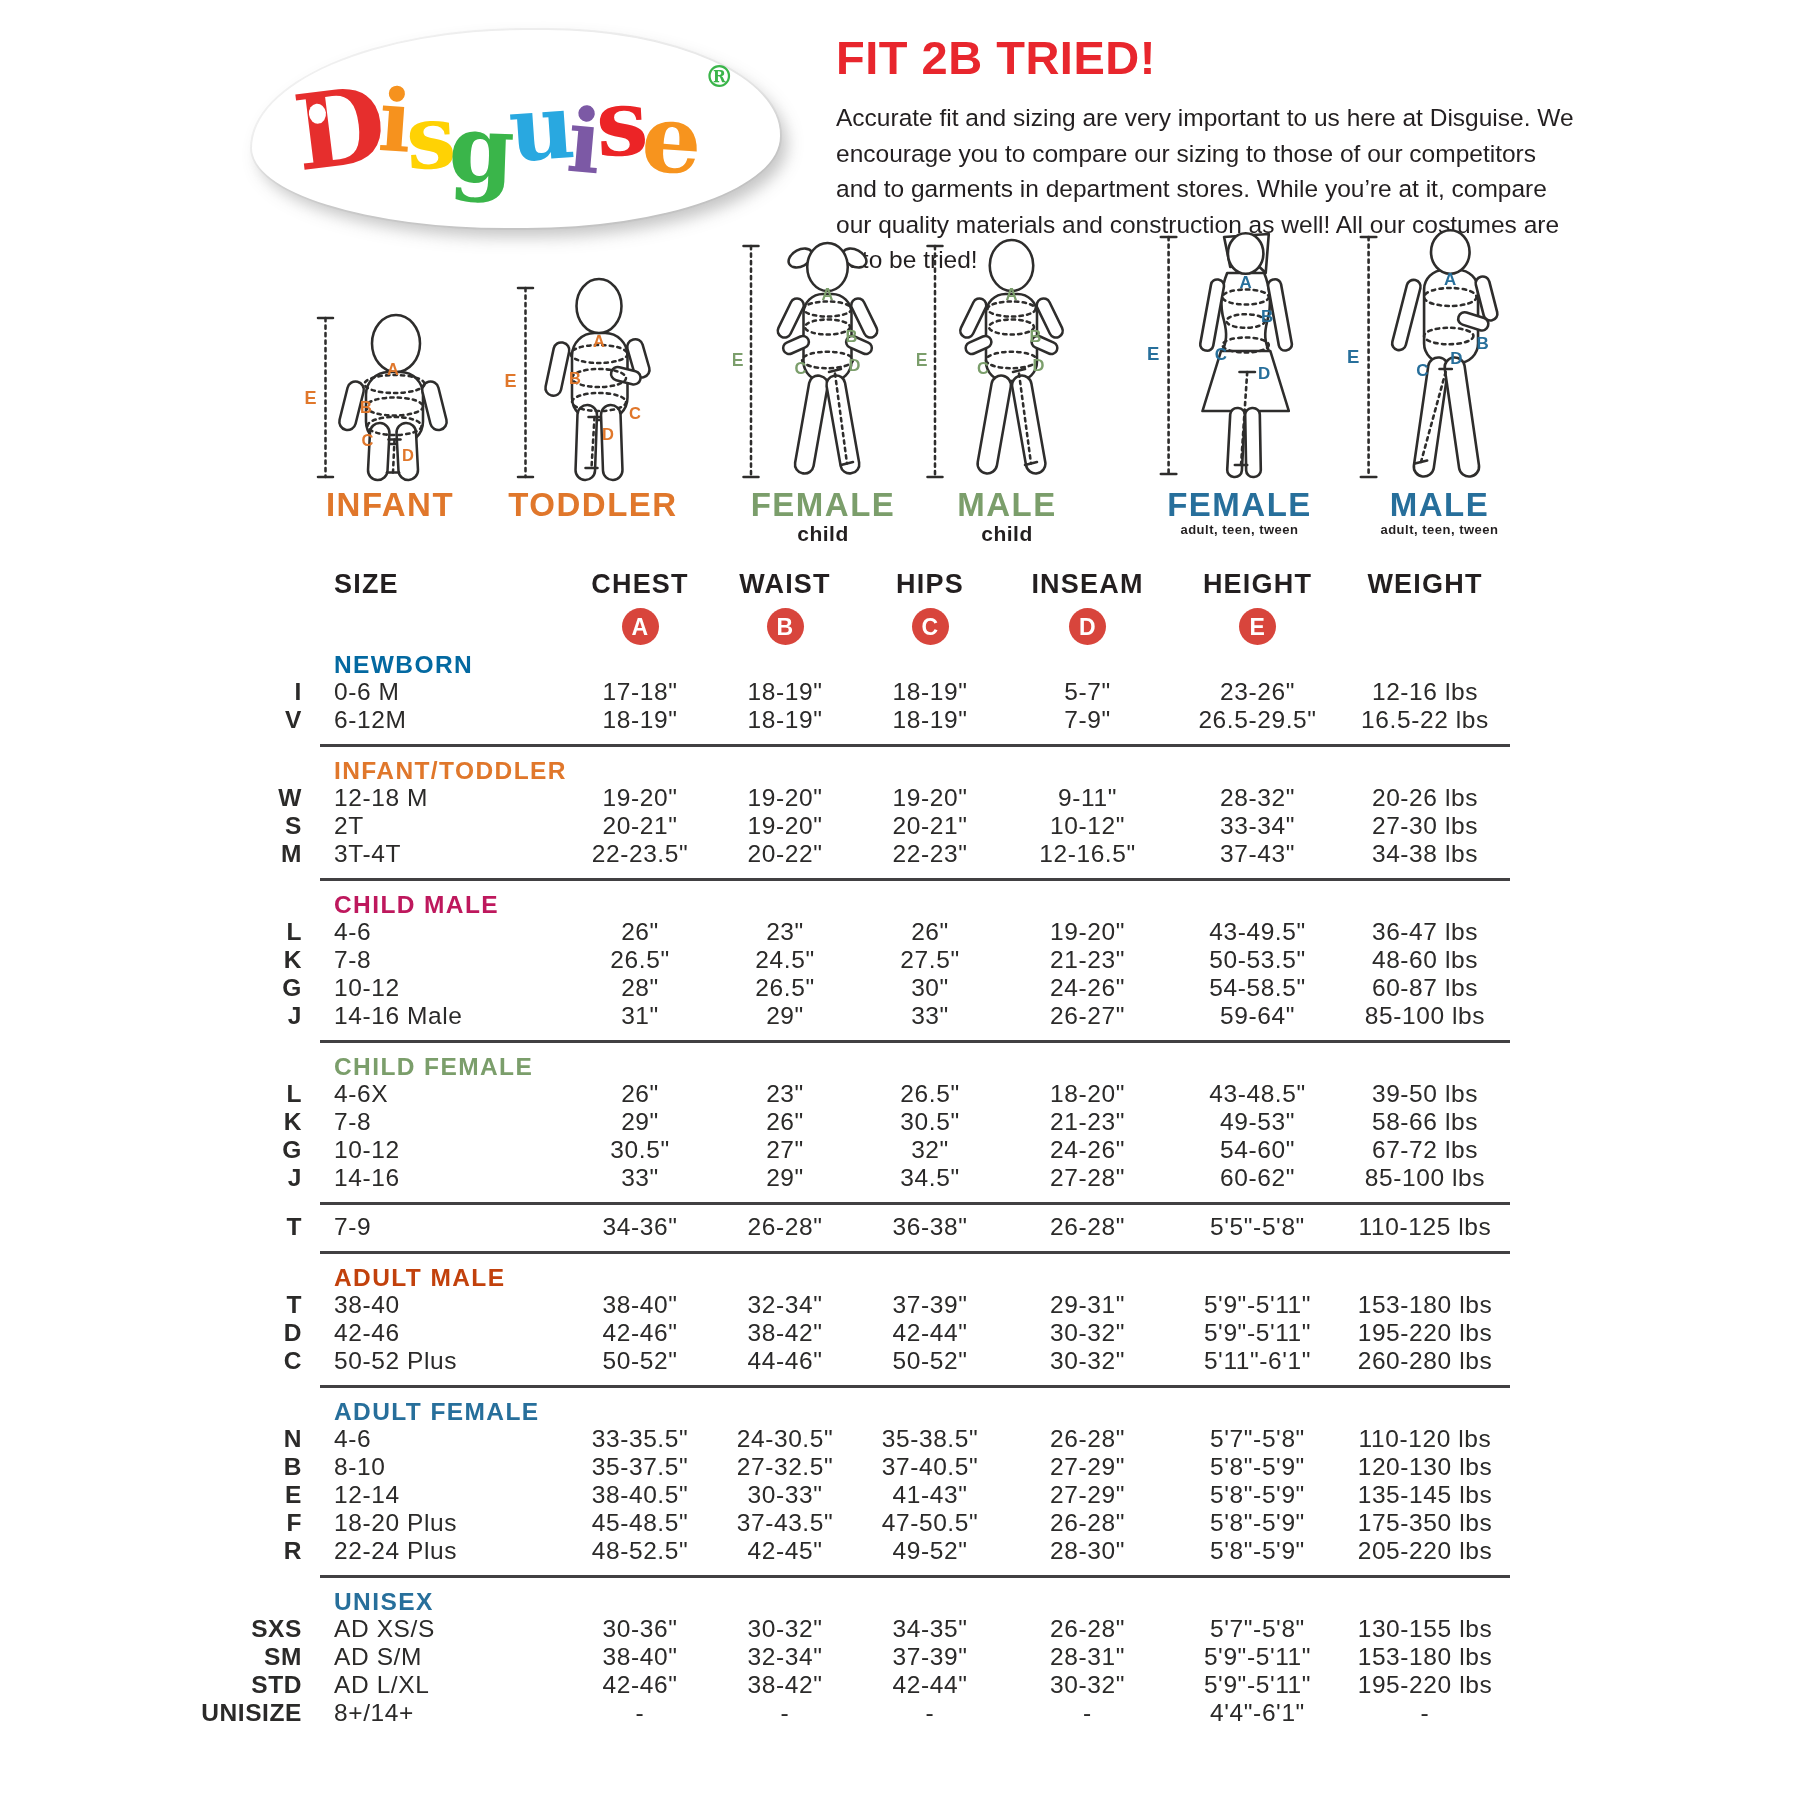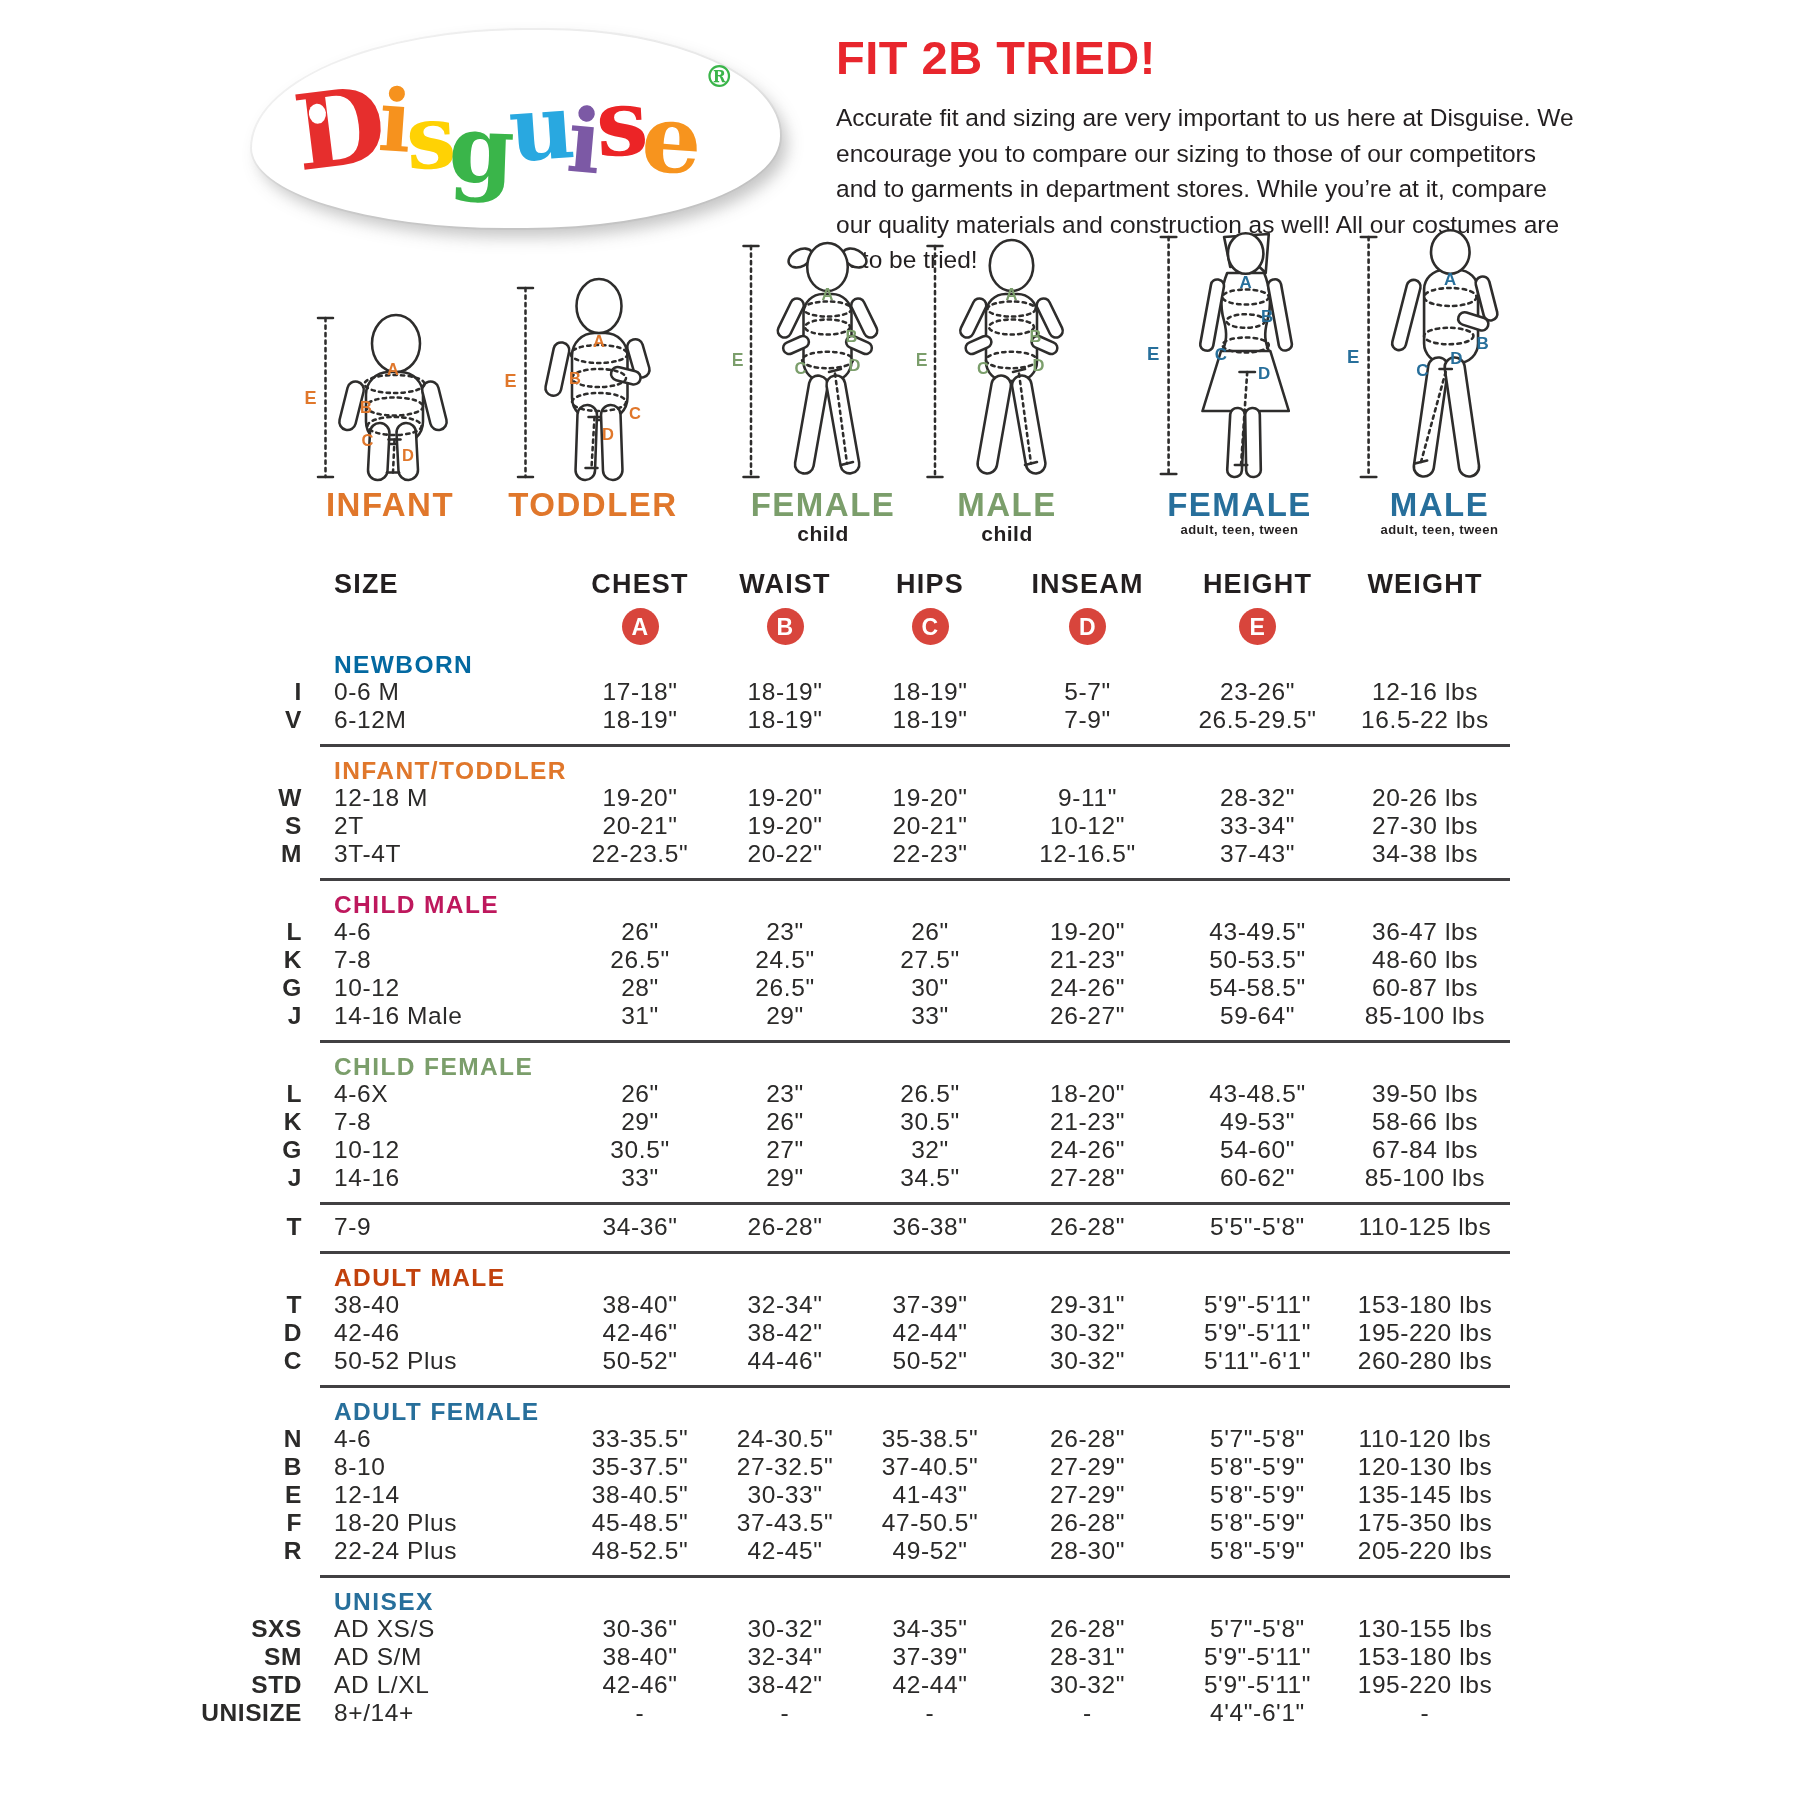--- a/index.html
+++ b/index.html
@@ -395,21 +395,21 @@
         <div class="cm">58-66 lbs</div>
       </div>
       <div class="t-row">
         <div class="c0">G</div>
         <div class="c1">10-12</div>
         <div class="cm">30.5"</div>
         <div class="cm">27"</div>
         <div class="cm">32"</div>
         <div class="cm">24-26"</div>
         <div class="cm">54-60"</div>
-        <div class="cm">67-84 lbs</div>
+        <div class="cm">67-72 lbs</div>
       </div>
       <div class="t-row">
         <div class="c0">J</div>
         <div class="c1">14-16</div>
         <div class="cm">33"</div>
         <div class="cm">29"</div>
         <div class="cm">34.5"</div>
         <div class="cm">27-28"</div>
         <div class="cm">60-62"</div>
         <div class="cm">85-100 lbs</div>

